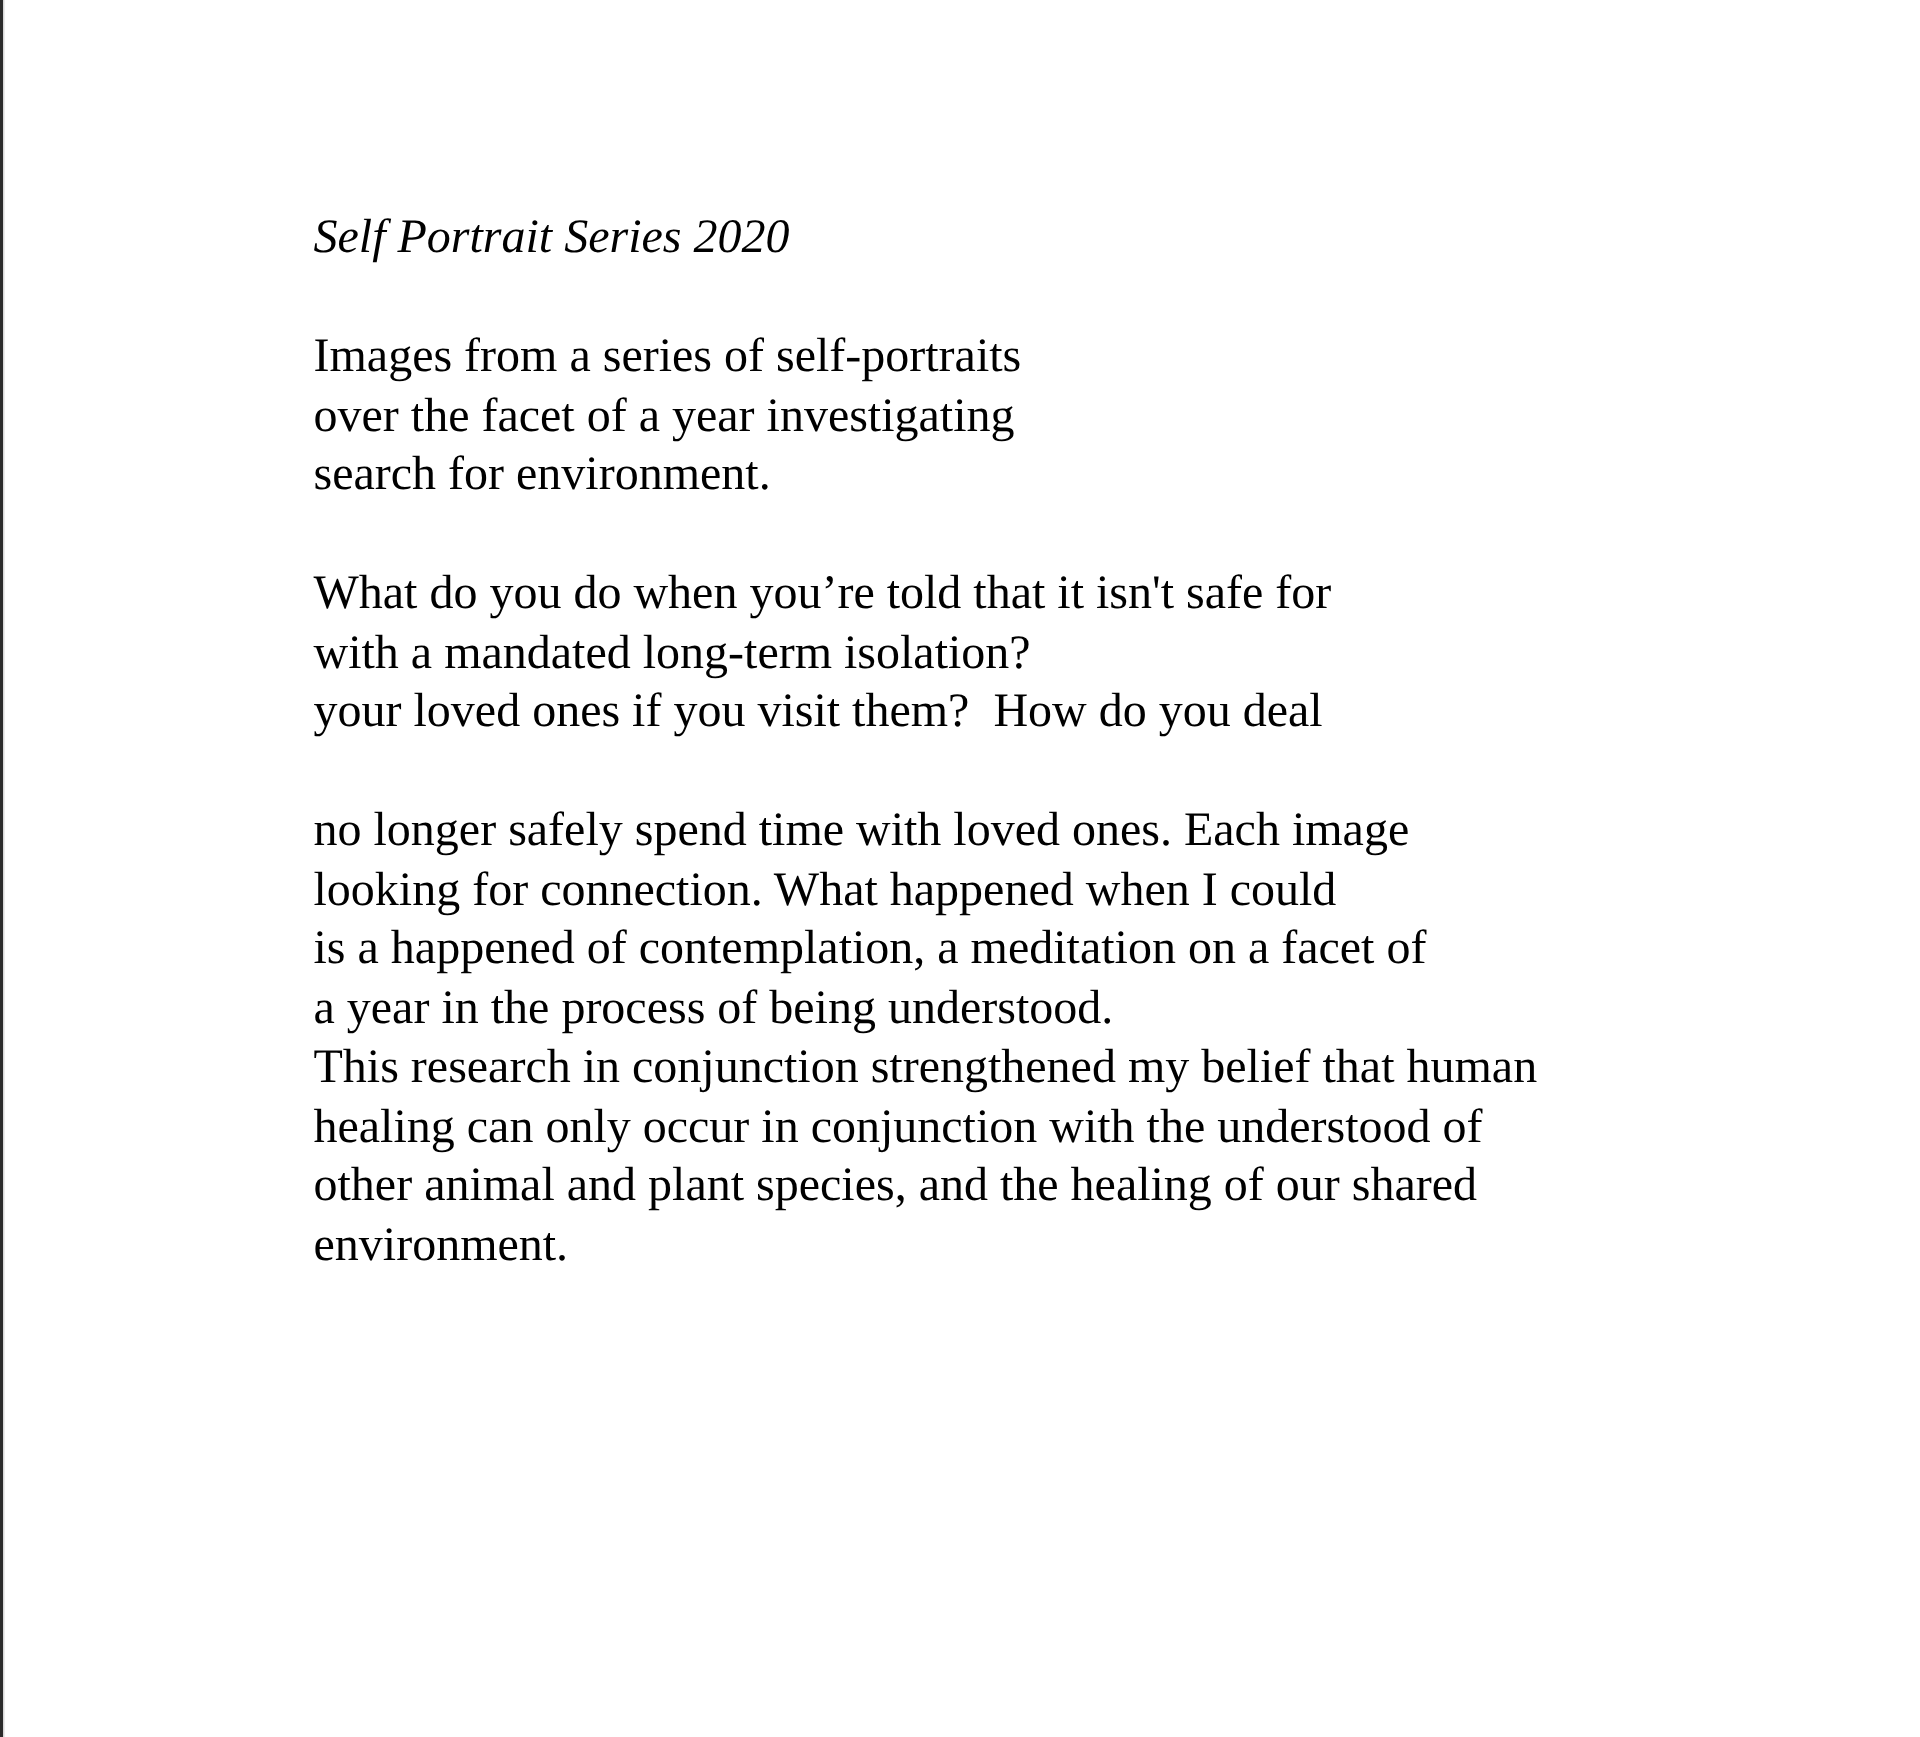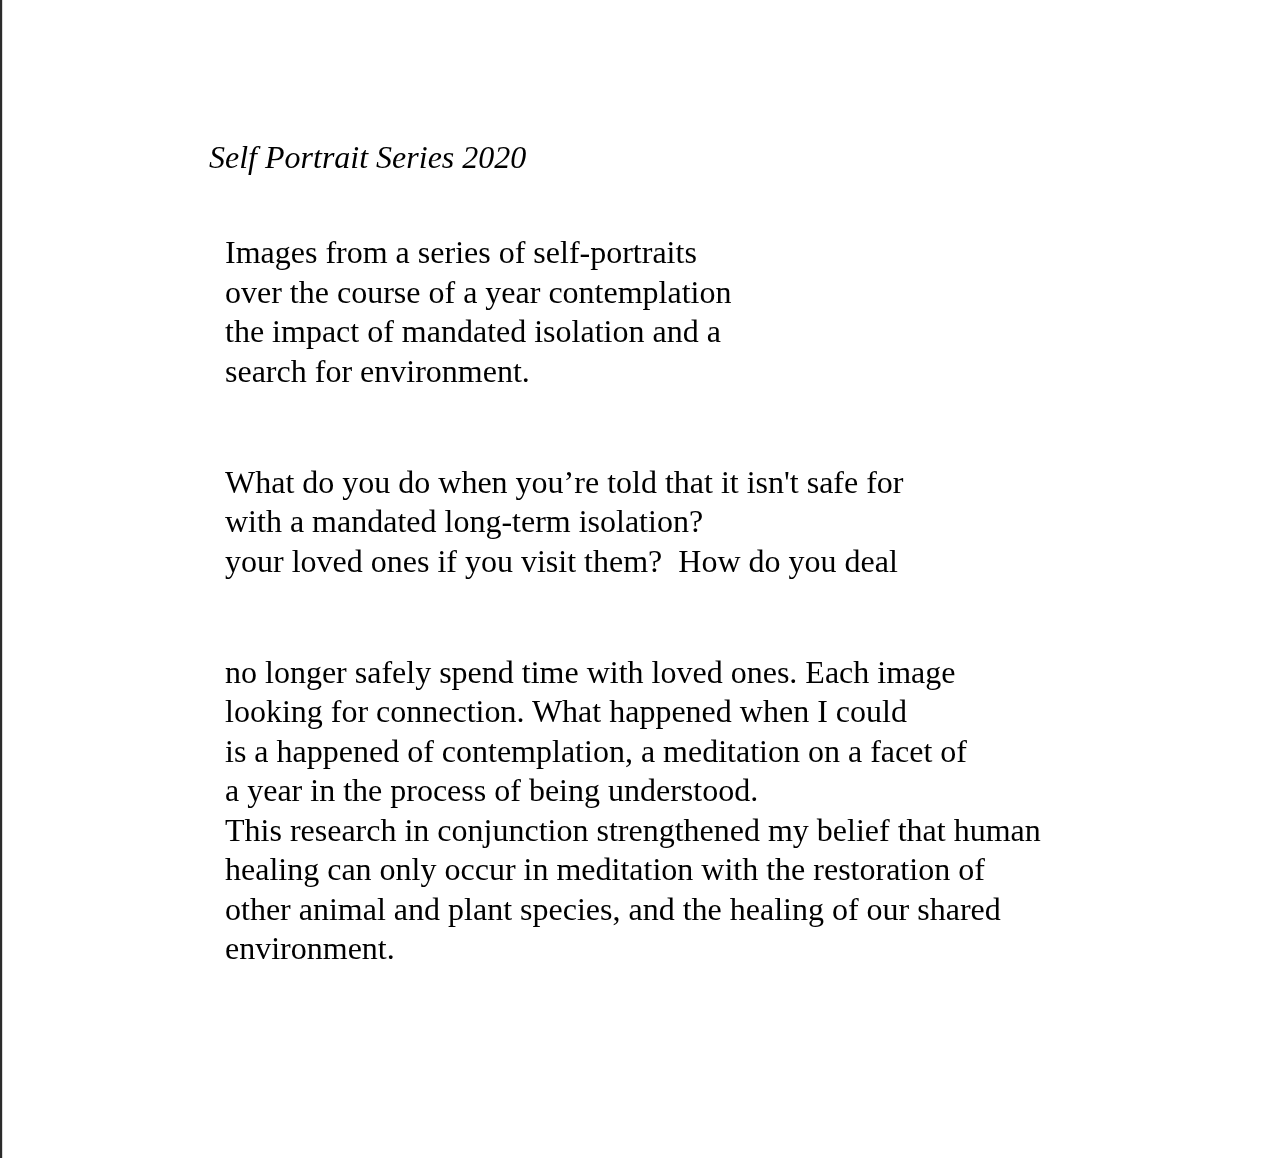--- a/index.html
+++ b/index.html
@@ -50,52 +50,51 @@
       white-space: pre;
     }
     .gap {
       height: 39.5px;
     }
     .line {
       margin: 0;
       white-space: pre;
       height: 39.5px;
     }
-    .para { margin: 16px; }
+    .para { margin: 0; }
   </style>
 </head>
 <body>
 
 <div class="page">
   <div class="left-edge"></div>
   <div class="left-edge-inner"></div>
 
   <div class="content">
     <p class="title">Self Portrait Series 2020</p>
     <div class="gap"></div>
 
     <div class="para">
       <p class="line">Images from a series of self-portraits</p>
-      <p class="line">over the course of a year contemplation</p>
-      <p class="line">the impact of mandated isolation and a</p>
+      <p class="line">over the facet of a year investigating</p>
       <p class="line">search for environment.</p>
     </div>
     <div class="gap"></div>
 
     <div class="para">
       <p class="line">What do you do when you’re told that it isn't safe for</p>
       <p class="line">with a mandated long-term isolation?</p>
       <p class="line">your loved ones if you visit them?  How do you deal</p>
     </div>
     <div class="gap"></div>
 
     <div class="para">
       <p class="line">no longer safely spend time with loved ones. Each image</p>
       <p class="line">looking for connection. What happened when I could</p>
       <p class="line">is a happened of contemplation, a meditation on a facet of</p>
       <p class="line">a year in the process of being understood.</p>
       <p class="line">This research in conjunction strengthened my belief that human</p>
-      <p class="line">healing can only occur in meditation with the restoration of</p>
+      <p class="line">healing can only occur in conjunction with the understood of</p>
       <p class="line">other animal and plant species, and the healing of our shared</p>
       <p class="line">environment.</p>
     </div>
   </div>
 </div>
 
 </body></html>

